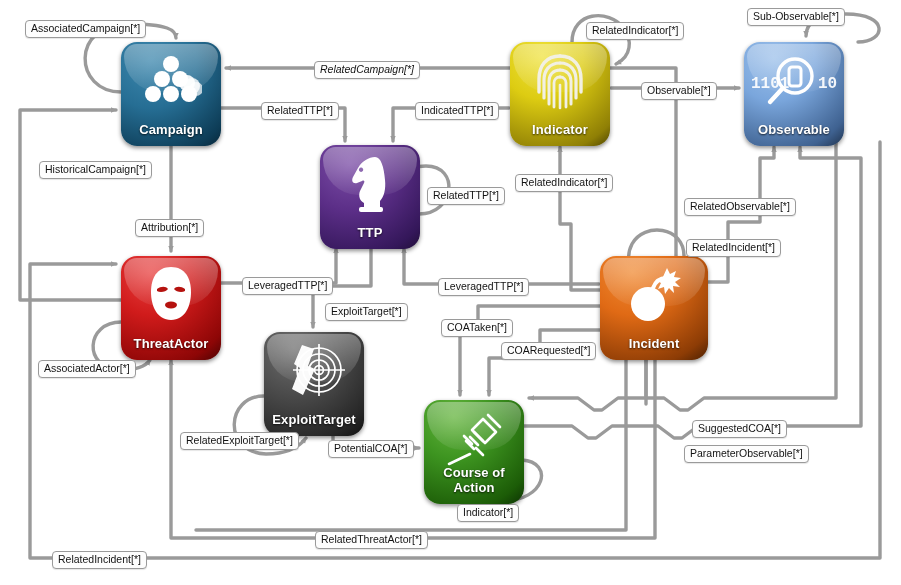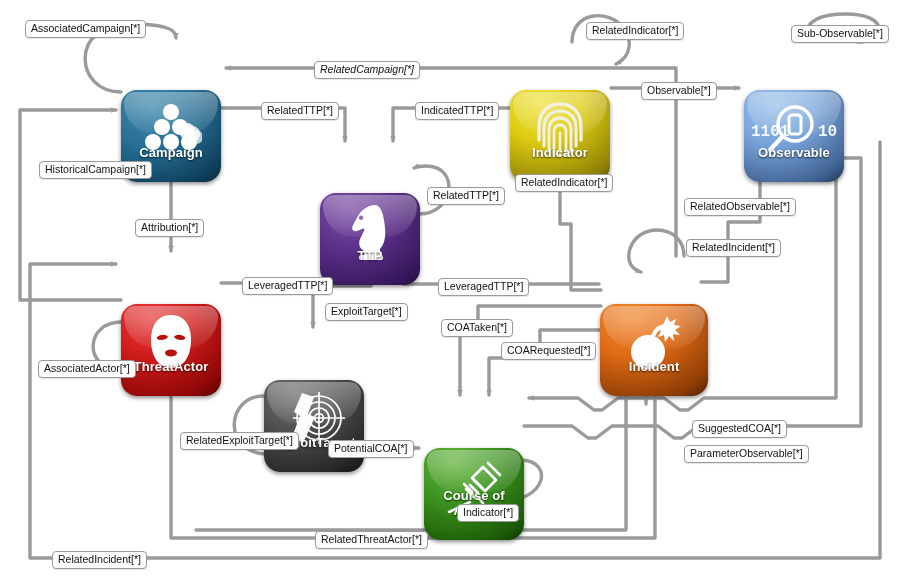--- a/index.html
+++ b/index.html
@@ -1,27 +1,27 @@
 <!DOCTYPE html>
 <html><head>
 <meta charset="utf-8">
 <title>STIX Architecture Diagram</title>
 <style>
   html,body{margin:0;padding:0;background:#ffffff;}
   body{font-family:"Liberation Sans", sans-serif;}
   #stage{position:relative;width:901px;height:585px;background:#ffffff;overflow:hidden;}
   #wires{position:absolute;left:0;top:0;width:901px;height:585px;}
 
-  .node{position:absolute;width:100px;height:92px;border-radius:16px;
-        box-shadow:0 2px 4px rgba(0,0,0,.45);overflow:hidden;margin-top:48px;}
+  .node{position:absolute;width:100px;height:104px;border-radius:16px;
+        box-shadow:0 2px 4px rgba(0,0,0,.45);overflow:hidden;}
   .node .gloss{position:absolute;left:3px;top:2px;right:3px;height:46%;
         border-radius:14px 14px 40px 40px;
         background:linear-gradient(to bottom,rgba(255,255,255,.34),rgba(255,255,255,.06));
         pointer-events:none;}
-  .node .nlabel{position:absolute;left:0;right:0;bottom:22px;text-align:center;
+  .node .nlabel{position:absolute;left:0;right:0;bottom:9px;text-align:center;
         color:#ffffff;font-weight:bold;font-size:13px;letter-spacing:.1px;
         text-shadow:0 1px 2px rgba(0,0,0,.75);}
   .node .glyph{position:absolute;left:0;right:0;top:6px;height:66px;
         display:flex;align-items:center;justify-content:center;}
   .node .glyph svg{display:block;}
 
   
   .n-campaign   {background:radial-gradient(120% 120% at 30% 18%,#3e88ae 0%,#266e94 38%,#0d3c56 78%,#04151f 100%);}
   .n-ttp        {background:radial-gradient(120% 120% at 30% 18%,#7b4da6 0%,#5b2e87 38%,#34175a 76%,#130820 100%);}
   .n-indicator  {background:radial-gradient(120% 120% at 32% 14%,#efe23c 0%,#ddcc12 34%,#8f7f05 78%,#241f00 100%);}
@@ -240,21 +240,21 @@
       </svg>
     </div>
     <div class="nlabel">Course of Action</div>
   </div>
 
   <div class="pill" style="left:25px;top:20px;">AssociatedCampaign[*]</div>
   <div class="pill" style="left:314px;top:61px;font-style:italic;">RelatedCampaign[*]</div>
   <div class="pill" style="left:261px;top:102px;">RelatedTTP[*]</div>
   <div class="pill" style="left:415px;top:102px;">IndicatedTTP[*]</div>
   <div class="pill" style="left:586px;top:22px;">RelatedIndicator[*]</div>
-  <div class="pill" style="left:747px;top:25px;margin-left:44px;">Sub-Observable[*]</div>
+  <div class="pill" style="left:747px;top:8px;">Sub-Observable[*]</div>
   <div class="pill" style="left:641px;top:82px;">Observable[*]</div>
   <div class="pill" style="left:39px;top:161px;">HistoricalCampaign[*]</div>
   <div class="pill" style="left:135px;top:189px;margin-top:30px;">Attribution[*]</div>
   <div class="pill" style="left:427px;top:187px;">RelatedTTP[*]</div>
   <div class="pill" style="left:515px;top:174px;">RelatedIndicator[*]</div>
   <div class="pill" style="left:684px;top:198px;">RelatedObservable[*]</div>
   <div class="pill" style="left:686px;top:239px;">RelatedIncident[*]</div>
   <div class="pill" style="left:242px;top:277px;">LeveragedTTP[*]</div>
   <div class="pill" style="left:438px;top:278px;">LeveragedTTP[*]</div>
   <div class="pill" style="left:325px;top:303px;">ExploitTarget[*]</div>

